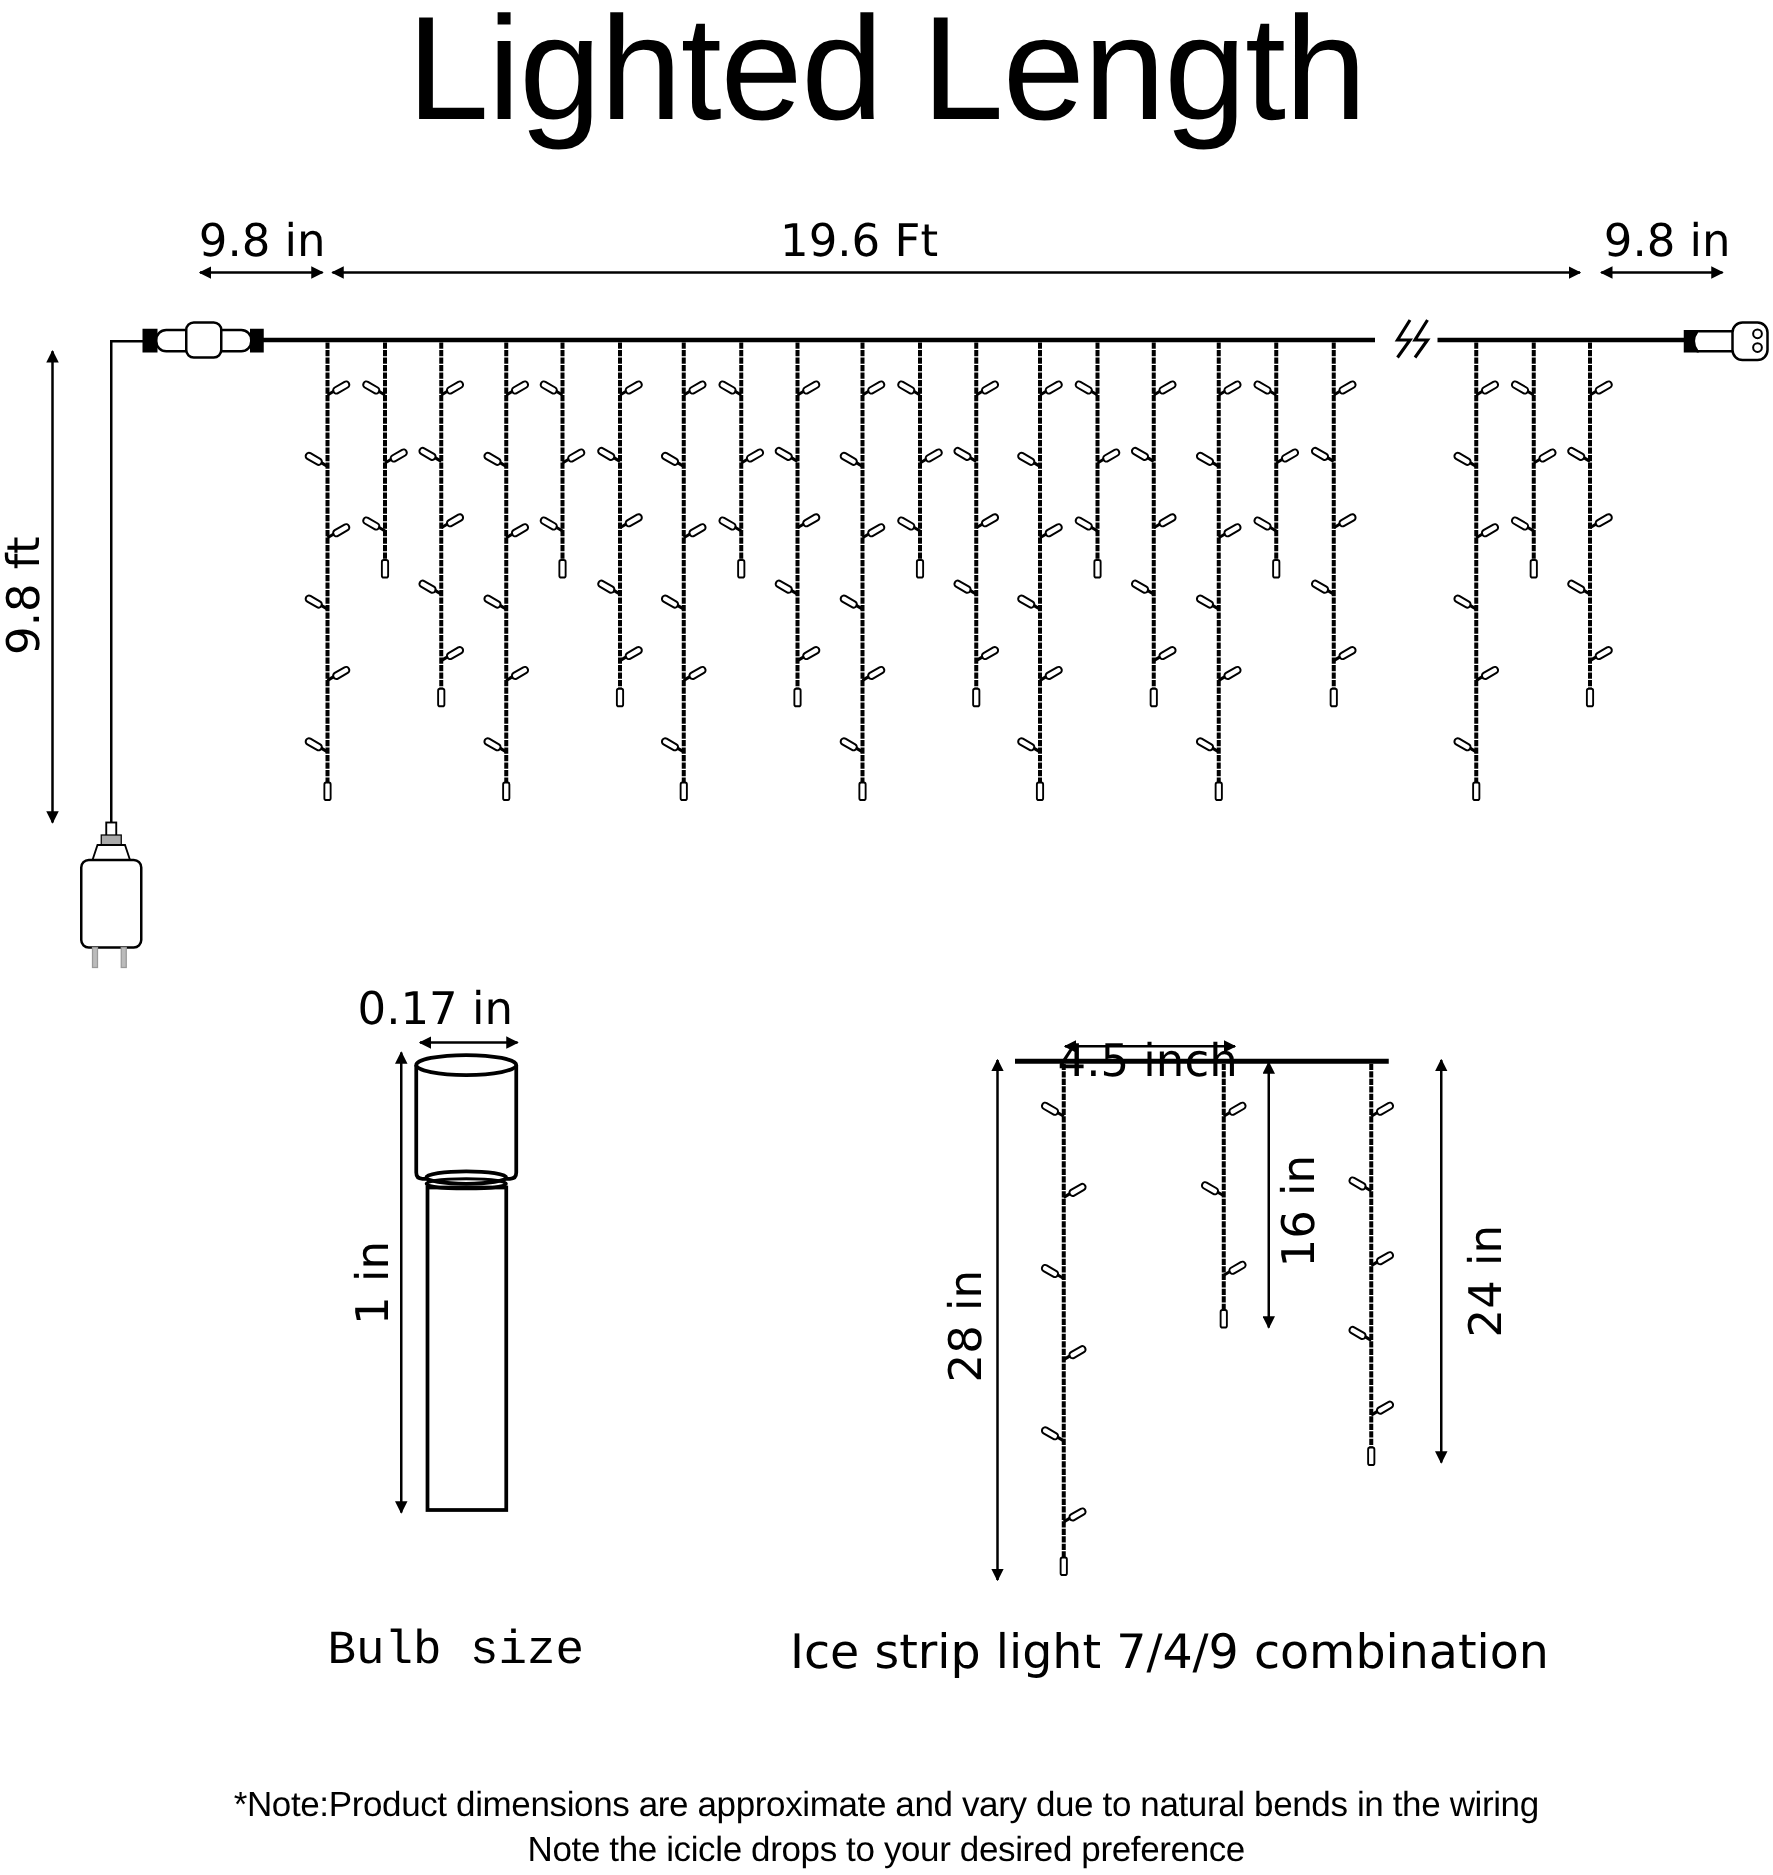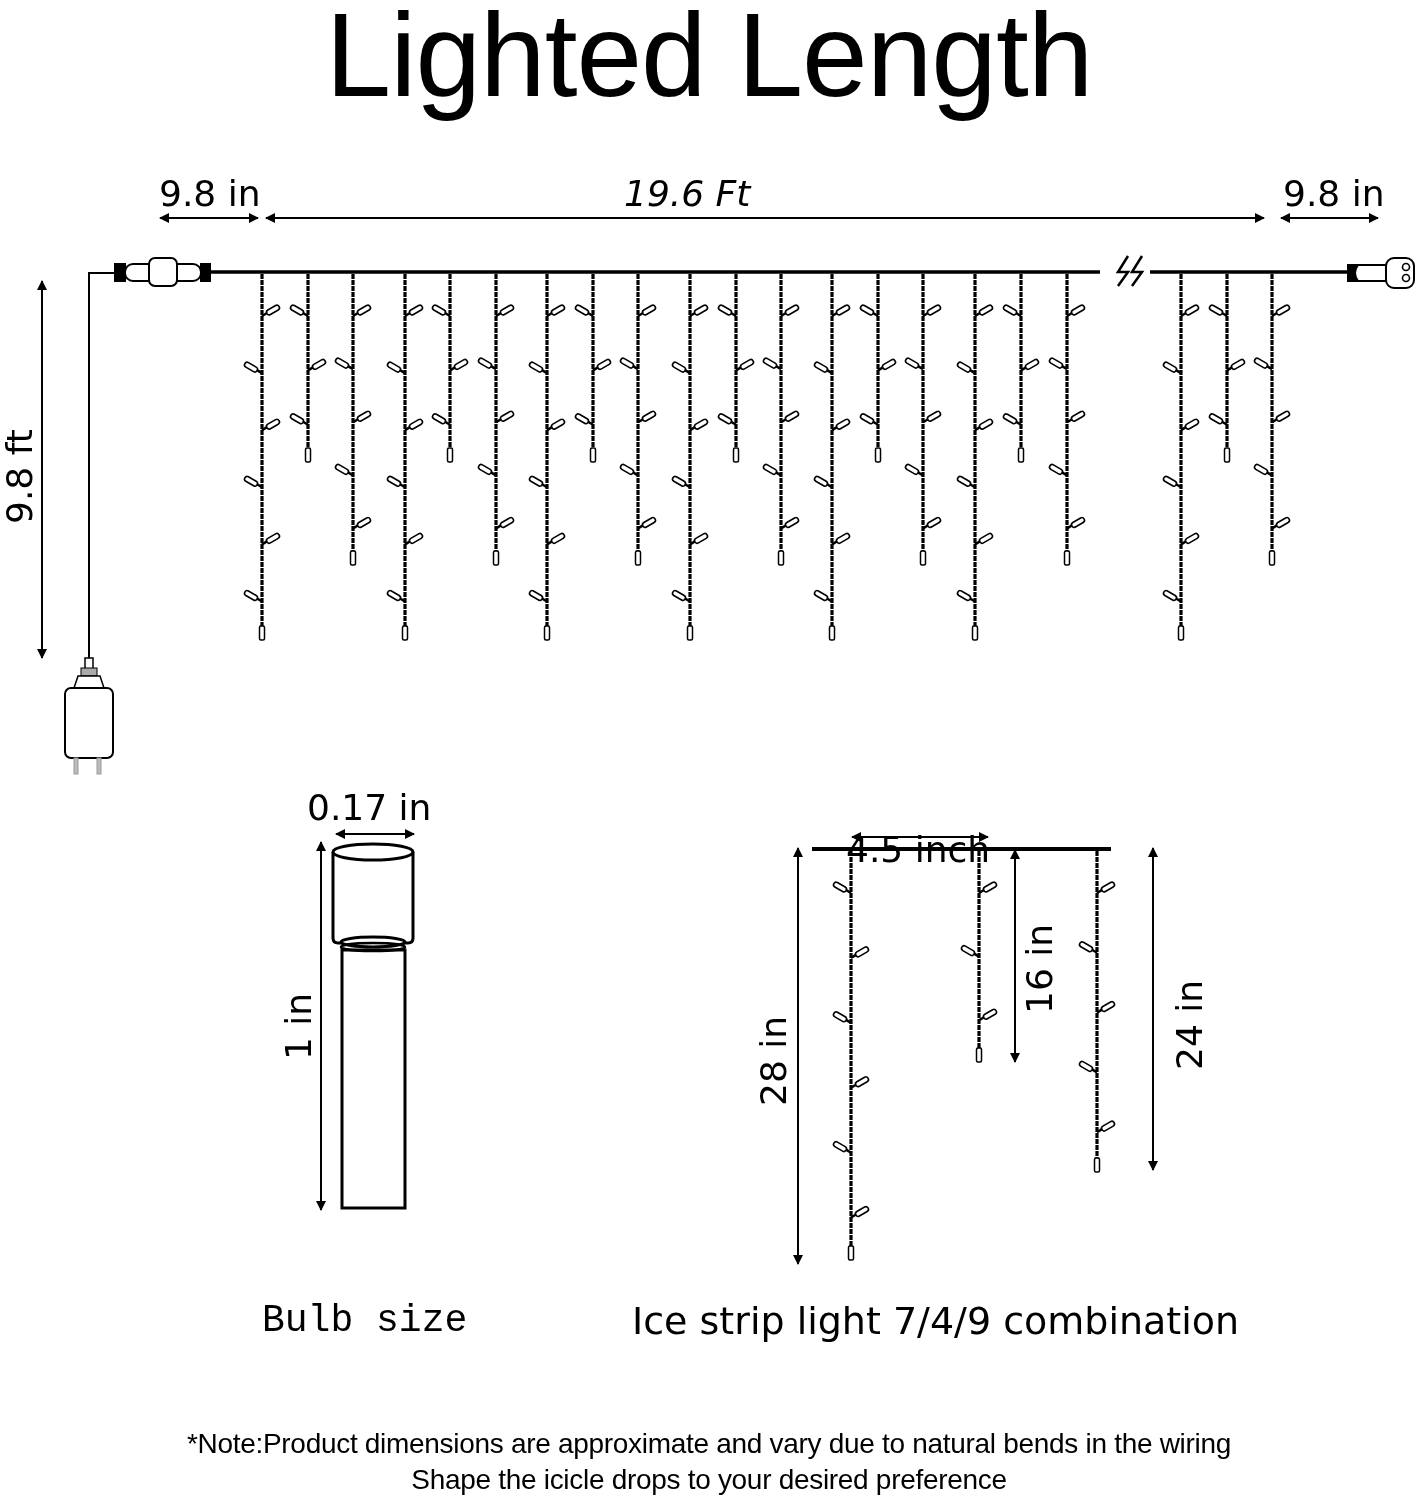--- a/index.html
+++ b/index.html
@@ -11,37 +11,37 @@
     .caption { font-size: 38px; }
     .note { position: absolute; left: 0; width: 1418px; text-align: center; font-family: "Liberation Sans", sans-serif; font-size: 28px; line-height: 36px; letter-spacing: -0.3px; }
     svg#diagram { position: absolute; left: 0; top: 0; }
   </style>
 </head>
 <body>
 
 <div class="title">Lighted Length</div>
 
 <div class="label dim" style="left:159px; top:176px;">9.8 in</div>
-<div class="label dim" style="left:624px; top:176px;font-style:italic;">19.6 Ft</div>
+<div class="label dim" style="left:624px; top:176px;">19.6 Ft</div>
 <div class="label dim" style="left:1283px; top:176px;">9.8 in</div>
 <div class="label dim rot" style="left:2px; top:524px;">9.8 ft</div>
 
-<div class="label dim" style="left:307px; top:790px;">0.17 in</div>
+<div class="label dim" style="left:286px; top:790px;">0.17 in</div>
 <div class="label dim rot" style="left:281px; top:1060px;">1 in</div>
 <div class="label caption" style="left:262px; top:1302px;font-family:Liberation Mono, monospace;">Bulb size</div>
 
 <div class="label dim" style="left:846px; top:792px;margin-top:40px;">4.5 inch</div>
 <div class="label dim rot" style="left:756px; top:1106px;">28 in</div>
 <div class="label dim rot" style="left:1022px; top:1014px;">16 in</div>
 <div class="label dim rot" style="left:1172px; top:1070px;">24 in</div>
 <div class="label caption" style="left:632px; top:1302px;">Ice strip light 7/4/9 combination</div>
 
 <div class="note" style="top:1426px;">
   <div>*Note:Product dimensions are approximate and vary due to natural bends in the wiring</div>
-  <div>Shape the icicle drops to your desired preference</div>
+  <div>Note the icicle drops to your desired preference</div>
 </div>
 
 <svg id="diagram" width="1418" height="1500" viewBox="0 0 1418 1500">
   <defs>
     <marker id="ah" viewBox="0 0 10 10" refX="9" refY="5" markerWidth="5" markerHeight="5" orient="auto-start-reverse">
       <path d="M0,0 L10,5 L0,10 z" fill="#000"></path>
     </marker>
   </defs>
 
   <g stroke="#000" stroke-width="2" fill="none">

